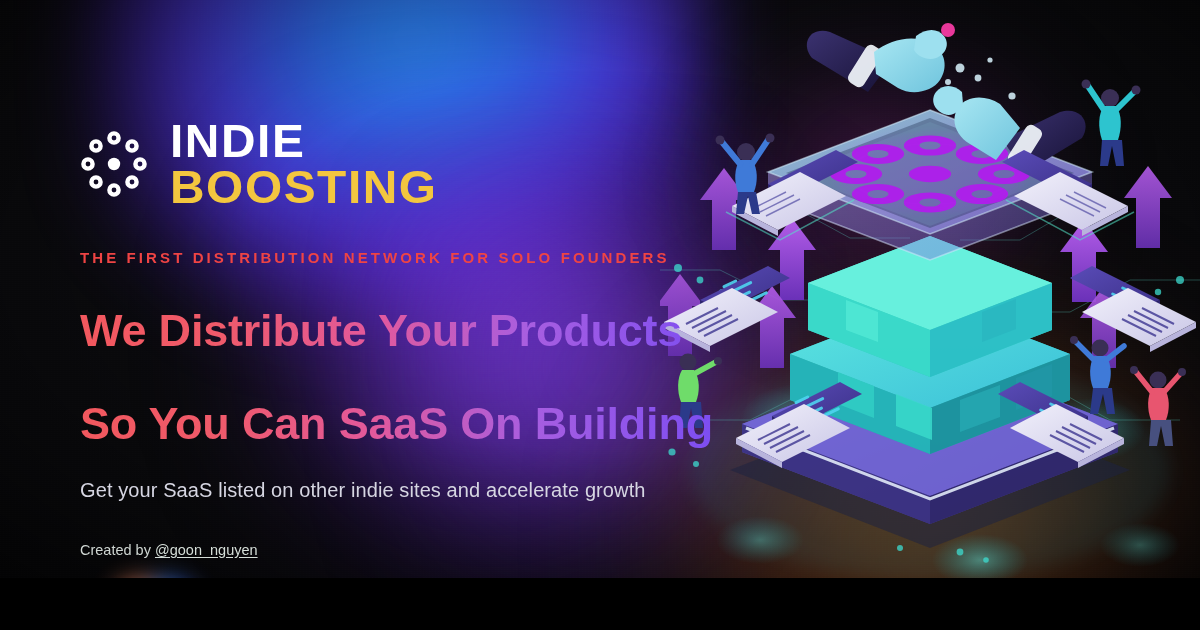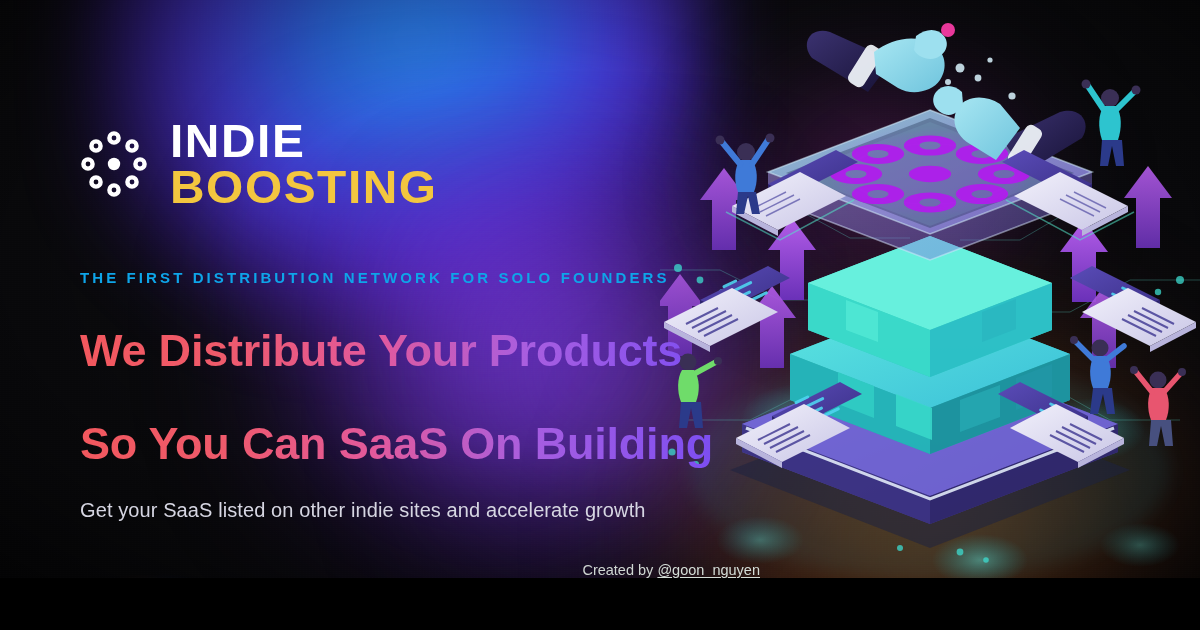--- a/index.html
+++ b/index.html
@@ -81,22 +81,22 @@
     transform:scaleX(1.04); transform-origin:left center;
   }
   .brand-boosting {
     font-size:46px; font-weight:700; color:#f3c63f;
     letter-spacing:1.5px; font-family:"Liberation Sans", sans-serif;
     transform:scaleX(1.04); transform-origin:left center;
     margin-top:4px;
   }
 
   .eyebrow {
-    margin-top:60px;
-    font-size:15px; font-weight:700; color:#0ea5e9;
+    margin-top:40px;
+    font-size:15px; font-weight:700; color:#ef4444;
     letter-spacing:3.1px;
     text-transform:uppercase;
   }
 
   .headline {
     margin-top:16px;
     font-size:45px; font-weight:700;
     line-height:1.28;
     letter-spacing:-0.2px;
     background:linear-gradient(90deg, #f2585e 0%, #ef5a6b 22%, #e2599c 46%, #a85ee0 70%, #7b4df2 100%);
@@ -109,21 +109,21 @@
   .headline .hl-line { display:block;margin-top:36px; }
 
   .subtext {
     margin-top:26px;
     font-size:20px; color:#d6d6e2; font-weight:400;
     letter-spacing:0.1px;
   }
 
   .credit {
     margin-top:40px;
-    font-size:14.5px; color:#cfd6d2; font-weight:400;text-align:right;
+    font-size:14.5px; color:#cfd6d2; font-weight:400;
   }
   .credit-handle {
     color:#d5ded8;
     text-decoration:underline;
     text-underline-offset:2px;
   }
 
   .badge-blur {
     margin-top:24px;
     margin-left:35px;

